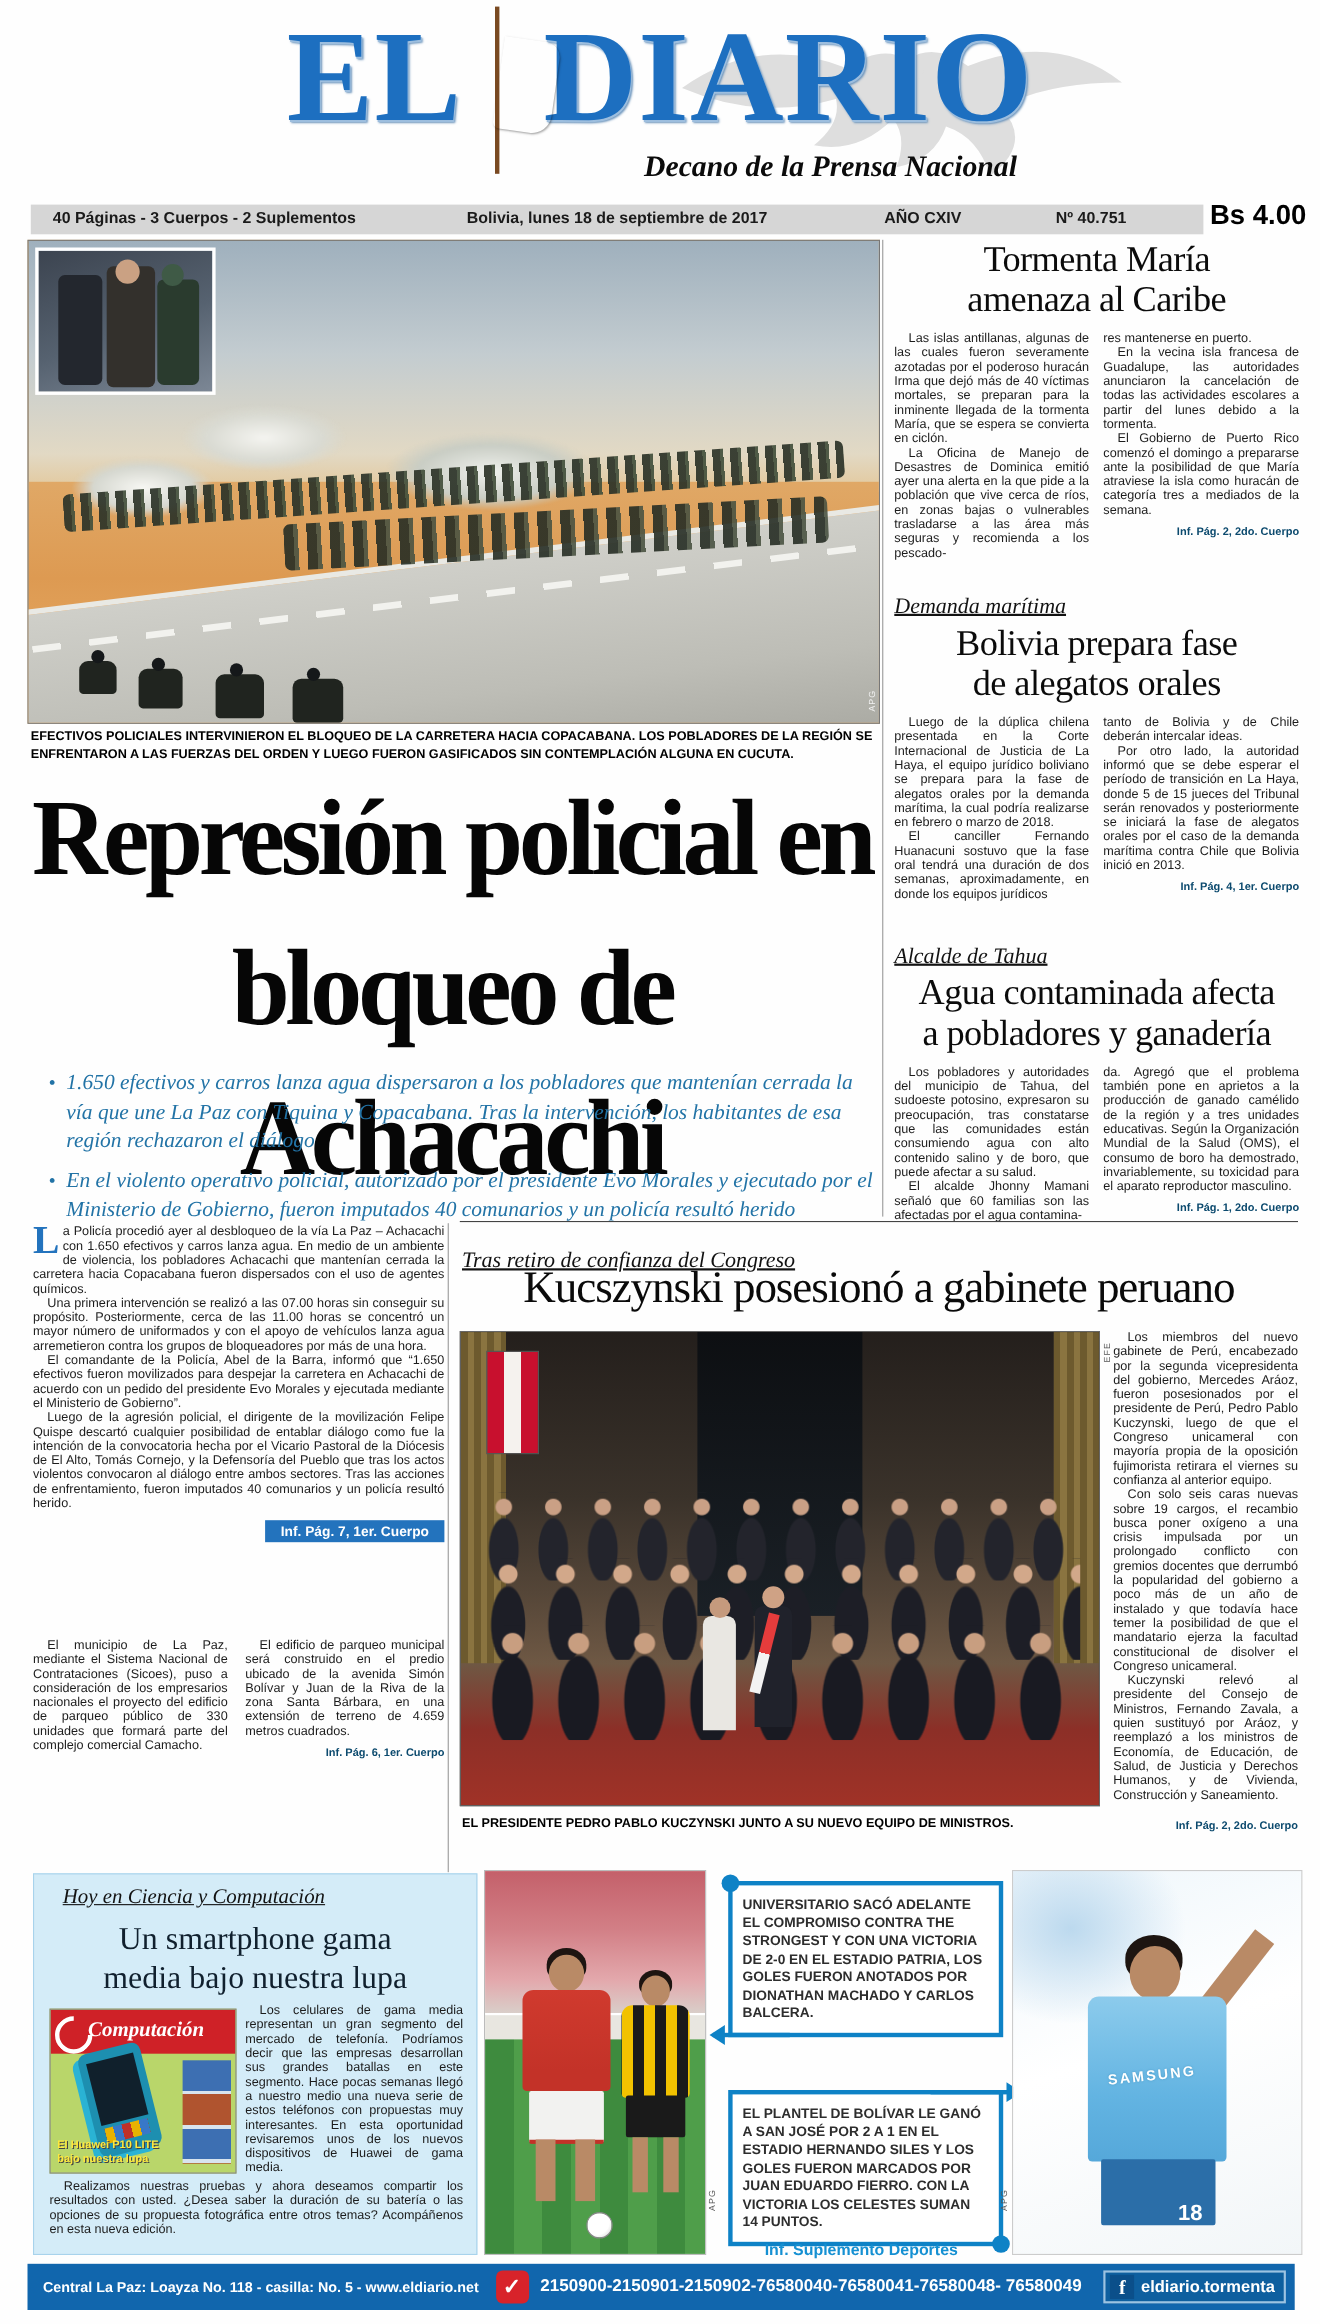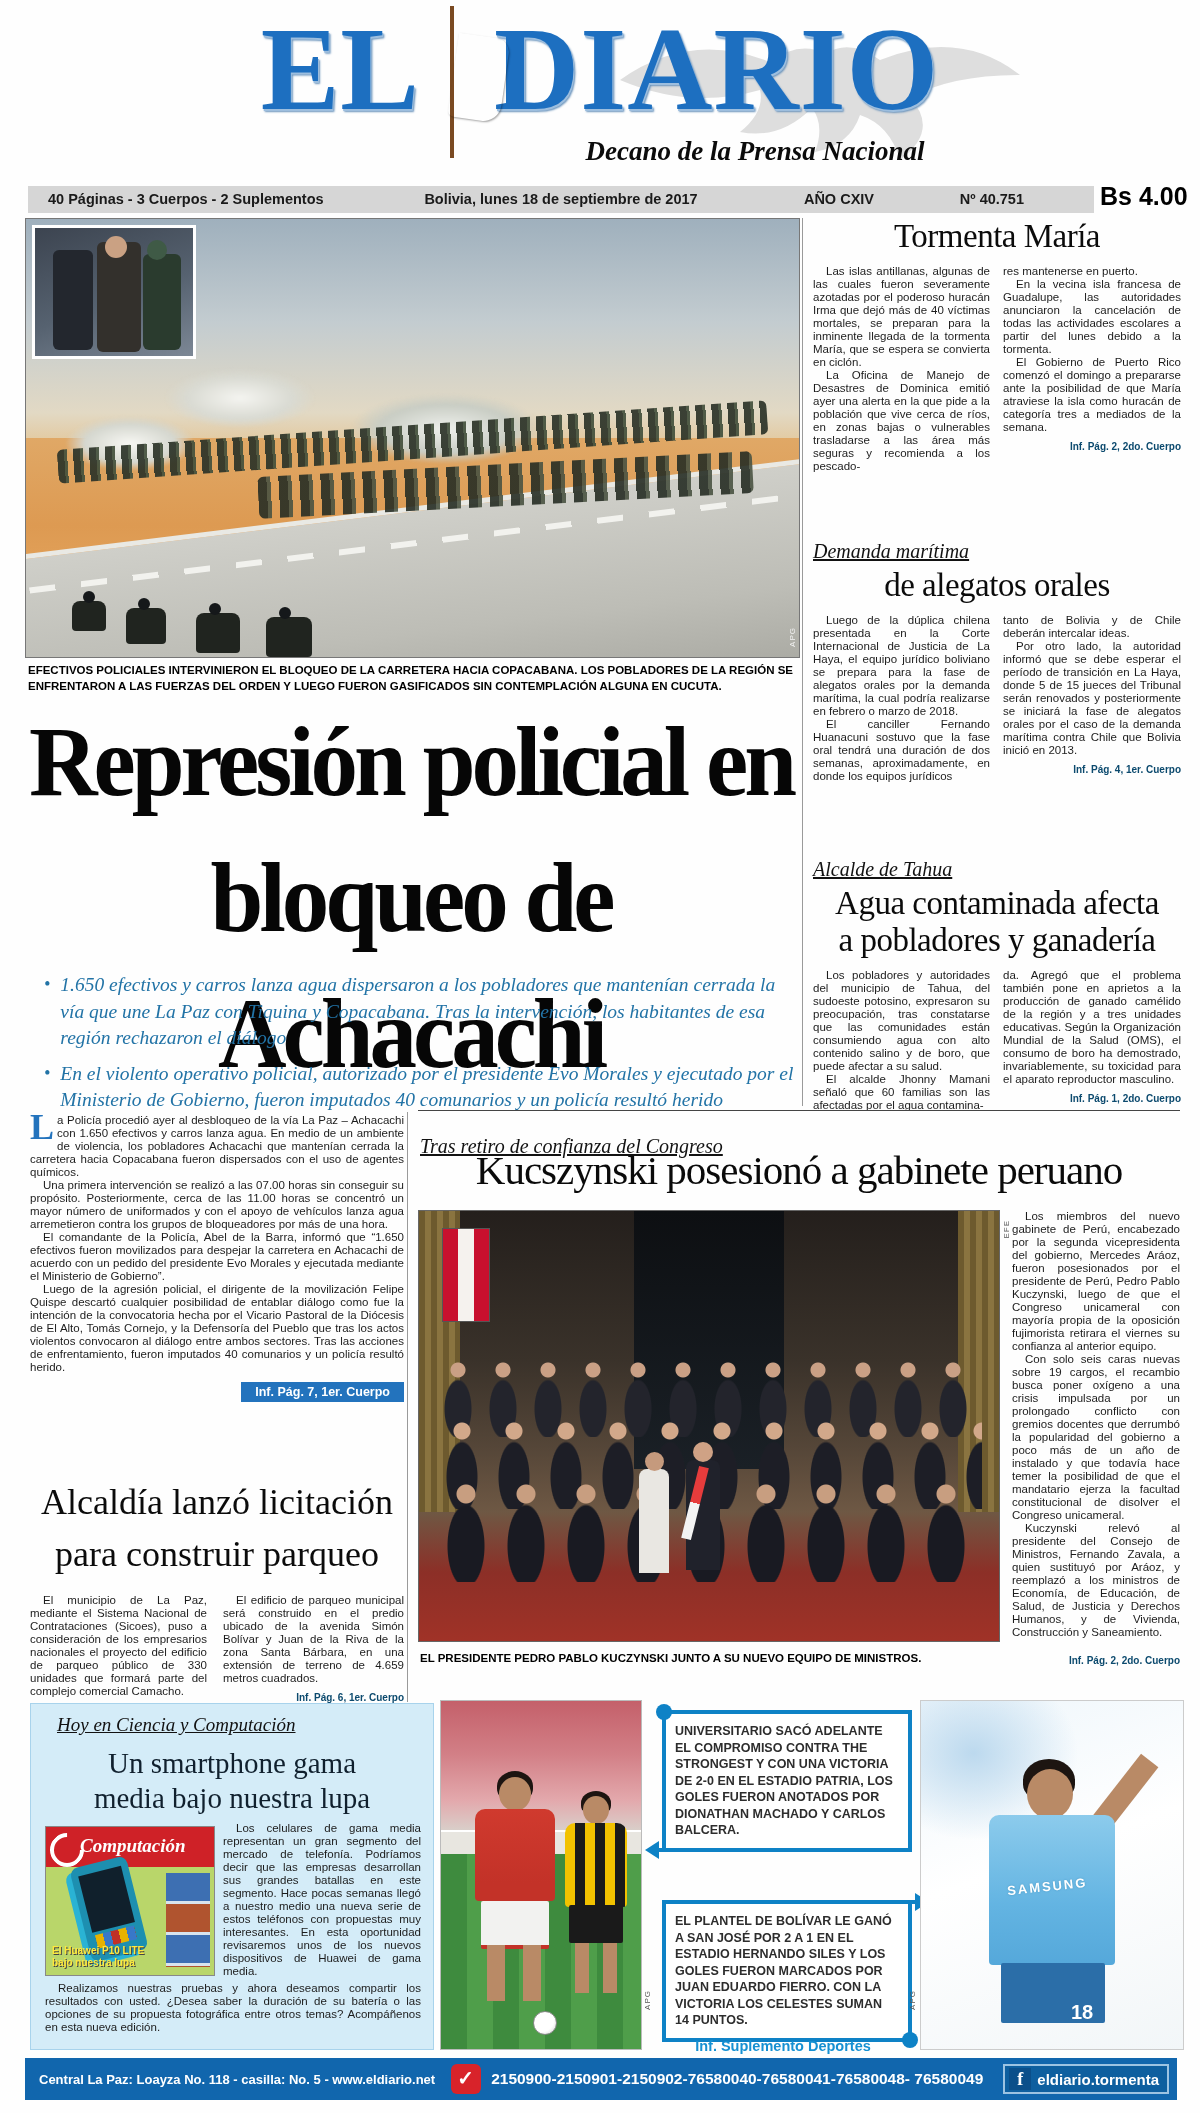--- a/index.html
+++ b/index.html
@@ -273,38 +273,40 @@
     </div>
   </div>
 
   <div class="vrule1"></div>
 
   <div class="rcol">
 
     <div class="art" style="top:0;">
       <div class="rc-head">
         <div>Tormenta María</div>
+        <div>amenaza al Caribe</div>
       </div>
       <div class="cols2 artbody" style="height:230px;">
         <div class="c1">
           <p>Las islas antillanas, algunas de las cuales fueron severamente azotadas por el poderoso huracán Irma que dejó más de 40 víctimas mortales, se preparan para la inminente llegada de la tormenta María, que se espera se convierta en ciclón.</p>
           <p>La Oficina de Manejo de Desastres de Dominica emitió ayer una alerta en la que pide a la población que vive cerca de ríos, en zonas bajas o vulnerables trasladarse a las área más seguras y recomienda a los pescado-</p>
         </div>
         <div class="c2">
           <p class="noindent">res mantenerse en puerto.</p>
           <p>En la vecina isla francesa de Guadalupe, las autoridades anunciaron la cancelación de todas las actividades escolares a partir del lunes debido a la tormenta.</p>
           <p>El Gobierno de Puerto Rico comenzó el domingo a prepararse ante la posibilidad de que María atraviese la isla como huracán de categoría tres a mediados de la semana.</p>
           <div class="ref">Inf. Pág. 2, 2do. Cuerpo</div>
         </div>
       </div>
     </div>
 
     <div class="art" style="top:322px;">
       <div class="kicker">Demanda marítima</div>
       <div class="rc-head" style="margin-top:4px;">
+        <div>Bolivia prepara fase</div>
         <div>de alegatos orales</div>
       </div>
       <div class="cols2 artbody" style="height:205px;">
         <div class="c1">
           <p>Luego de la dúplica chilena presentada en la Corte Internacional de Justicia de La Haya, el equipo jurídico boliviano se prepara para la fase de alegatos orales por la demanda marítima, la cual podría realizarse en febrero o marzo de 2018.</p>
           <p>El canciller Fernando Huanacuni sostuvo que la fase oral tendrá una duración de dos semanas, aproximadamente, en donde los equipos jurídicos</p>
         </div>
         <div class="c2">
           <p class="noindent">tanto de Bolivia y de Chile deberán intercalar ideas.</p>
           <p>Por otro lado, la autoridad informó que se debe esperar el período de transición en La Haya, donde 5 de 15 jueces del Tribunal serán renovados y posteriormente se iniciará la fase de alegatos orales por el caso de la demanda marítima contra Chile que Bolivia inició en 2013.</p>
@@ -364,24 +366,20 @@
     <div class="kz-caption">EL PRESIDENTE PEDRO PABLO KUCZYNSKI JUNTO A SU NUEVO EQUIPO DE MINISTROS.</div>
     <div class="kz-col artbody">
       <p>Los miembros del nuevo gabinete de Perú, encabezado por la segunda vicepresidenta del gobierno, Mercedes Aráoz, fueron posesionados por el presidente de Perú, Pedro Pablo Kuczynski, luego de que el Congreso unicameral con mayoría propia de la oposición fujimorista retirara el viernes su confianza al anterior equipo.</p>
       <p>Con solo seis caras nuevas sobre 19 cargos, el recambio busca poner oxígeno a una crisis impulsada por un prolongado conflicto con gremios docentes que derrumbó la popularidad del gobierno a poco más de un año de instalado y que todavía hace temer la posibilidad de que el mandatario ejerza la facultad constitucional de disolver el Congreso unicameral.</p>
       <p>Kuczynski relevó al presidente del Consejo de Ministros, Fernando Zavala, a quien sustituyó por Aráoz, y reemplazó a los ministros de Economía, de Educación, de Salud, de Justicia y Derechos Humanos, y de Vivienda, Construcción y Saneamiento.</p>
       <div class="ref" style="margin-top:16px;">Inf. Pág. 2, 2do. Cuerpo</div>
     </div>
   </div>
 
   <div class="alc">
-    <div class="alc-head">
-      <div>Alcaldía lanzó licitación</div>
-      <div>para construir parqueo</div>
-    </div>
     <div class="cols2 artbody" style="height:150px;">
       <div class="c1">
         <p>El municipio de La Paz, mediante el Sistema Nacional de Contrataciones (Sicoes), puso a consideración de los empresarios nacionales el proyecto del edificio de parqueo público de 330 unidades que formará parte del complejo comercial Camacho.</p>
       </div>
       <div class="c2">
         <p>El edificio de parqueo municipal será construido en el predio ubicado de la avenida Simón Bolívar y Juan de la Riva de la zona Santa Bárbara, en una extensión de terreno de 4.659 metros cuadrados.</p>
         <div class="ref">Inf. Pág. 6, 1er. Cuerpo</div>
       </div>
     </div>
   </div>

